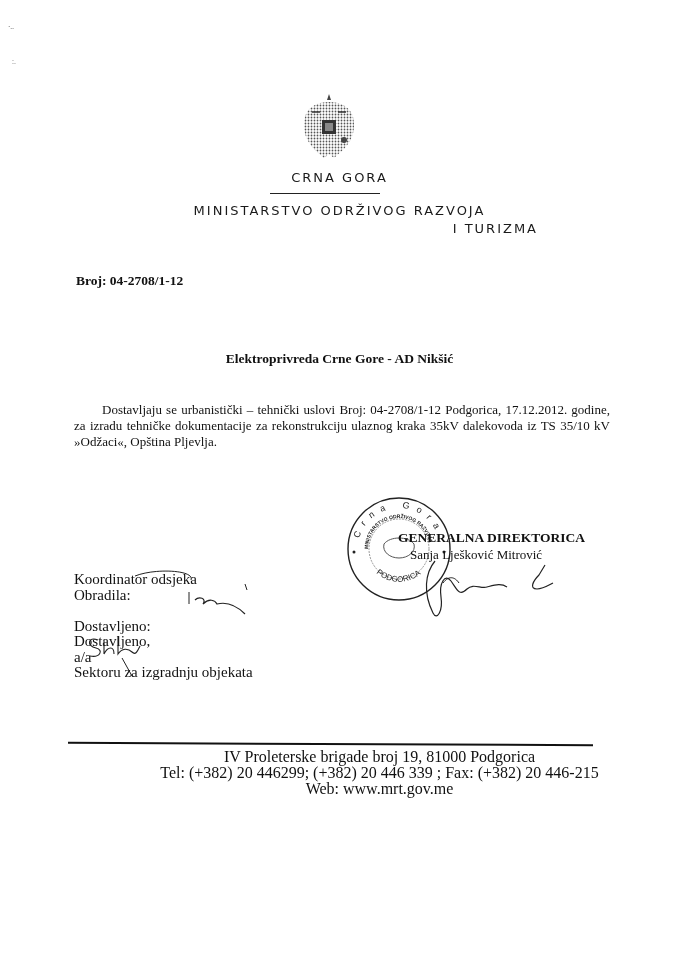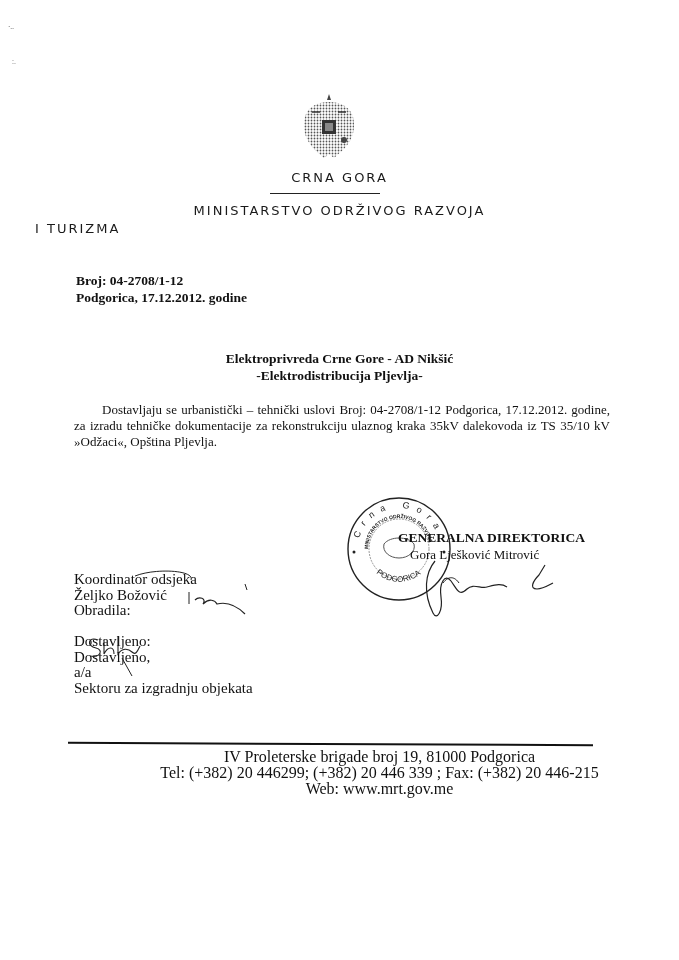--- a/index.html
+++ b/index.html
@@ -6,21 +6,21 @@
   body { width: 679px; height: 960px; position: relative; overflow: hidden; color: #111; }
   .abs { position: absolute; }
   .sans { font-family: Liberation Serif, serif; }
   .head { font-family: "DejaVu Sans", sans-serif; letter-spacing: 2px; color: #1a1a1a; }
   .specks { font-size: 7px; color: #555; font-family: "Liberation Sans", sans-serif; }
   #crest { left: 298px; top: 92px; width: 62px; height: 70px; }
   #country { left: 0; width: 679px; top: 170px; text-align: center; font-size: 13px; padding-left: 0; }
   #country span { position: relative; left: 0px; }
   #head-rule { left: 270px; top: 193px; width: 110px; height: 1px; background: #222; }
   #ministry1 { left: 0; width: 679px; top: 203px; text-align: center; font-size: 13px; }
-  #ministry2 { left: 0; width: 538px; top: 221px; text-align: left; font-size: 13px; margin-left: 35px; }
+  #ministry2 { left: 0; width: 538px; top: 221px; text-align: right; font-size: 13px; }
   #ref { left: 76px; top: 272px; font-size: 13.5px; font-weight: bold; line-height: 17px; }
   #recipient { left: 0; width: 679px; top: 350px; text-align: center; font-size: 13.5px; font-weight: bold; line-height: 17px; }
   #body { left: 74px; top: 402px; width: 536px; font-size: 13px; line-height: 16px; text-align: justify; }
   #body p { margin: 0; text-indent: 28px; }
   #stamp { left: 346px; top: 496px; width: 106px; height: 106px; }
   #director { left: 398px; top: 530px; font-size: 13.5px; font-weight: bold; }
   #director-name { left: 410px; top: 547px; font-size: 13px; }
   #sig-director { left: 415px; top: 553px; width: 150px; height: 70px; }
   #left-block { left: 74px; top: 572px; font-size: 15px; line-height: 15.5px; }
   #left-block div { white-space: nowrap; }
@@ -51,26 +51,24 @@
   <circle cx="46" cy="48" r="3" fill="#444"></circle>
 </svg>
 
 <div id="country" class="abs head"><span>CRNA GORA</span></div>
 <div id="head-rule" class="abs"></div>
 <div id="ministry1" class="abs head">MINISTARSTVO ODRŽIVOG RAZVOJA</div>
 <div id="ministry2" class="abs head">I TURIZMA</div>
 
 <div id="ref" class="abs sans">
   <div>Broj: 04-2708/1-12</div>
-  <div>Podgorica, 17.12.2012. godine</div>
 </div>
 
 <div id="recipient" class="abs sans">
   <div>Elektroprivreda Crne Gore - AD Nikšić</div>
-  <div>-Elektrodistribucija Pljevlja-</div>
 </div>
 
 <div id="body" class="abs sans">
   <p>Dostavljaju se urbanistički – tehnički uslovi Broj: 04-2708/1-12 Podgorica, 17.12.2012. godine, za izradu tehničke dokumentacije za rekonstrukciju ulaznog kraka 35kV dalekovoda iz TS 35/10 kV »Odžaci«, Opština Pljevlja.</p>
 </div>
 
 <svg id="stamp" class="abs" viewBox="0 0 106 106">
   <defs>
     <path id="outerArc" d="M 12 53 A 41 41 0 0 1 94 53"></path>
     <path id="innerArc" d="M 22 53 A 31 31 0 0 1 84 53"></path>
@@ -86,31 +84,30 @@
   </text>
   <text font-family="Liberation Sans, sans-serif" font-size="8" fill="#222">
     <textPath href="#bottomArc" startOffset="22%">PODGORICA</textPath>
   </text>
   <circle cx="8" cy="56" r="1.5" fill="#222"></circle>
   <circle cx="98" cy="56" r="1.5" fill="#222"></circle>
   <path d="M38 48 C 44 40, 62 40, 68 48 C 70 56, 62 62, 53 62 C 44 62, 36 56, 38 48 Z" fill="none" stroke="#555" stroke-width="1"></path>
 </svg>
 
 <div id="director" class="abs sans">GENERALNA DIREKTORICA</div>
-<div id="director-name" class="abs sans">Gora Lješković Mitrović</div>
+<div id="director-name" class="abs sans">Sanja Lješković Mitrović</div>
 
 <svg id="sig-director" class="abs" viewBox="0 0 150 70">
   <path d="M20 8 C 10 20, 8 40, 18 60 C 22 68, 28 58, 26 44 C 24 30, 30 20, 36 28 C 42 36, 44 44, 52 36 C 58 30, 66 36, 72 34 C 80 32, 86 30, 92 34" fill="none" stroke="#222" stroke-width="1.2"></path>
   <path d="M28 30 C 34 22, 40 24, 44 30" fill="none" stroke="#222" stroke-width="1"></path>
   <path d="M130 12 L 124 22 C 118 28, 114 36, 122 36 C 128 36, 134 32, 138 30" fill="none" stroke="#222" stroke-width="1.2"></path>
 </svg>
 
 <div id="left-block" class="abs sans">
   <div>Koordinator odsjeka</div>
-  <div>Željko Božović</div>
   <div>Obradila:</div>
   <div class="spacer"></div>
   <div>Dostavljeno:</div>
   <div>Dostavljeno,</div>
   <div>a/a</div>
   <div>Sektoru za izgradnju objekata</div>
 </div>
 
 <svg id="sig-koord" class="abs" viewBox="0 0 160 55">
   <path d="M40 8 C 60 0, 100 2, 96 12" fill="none" stroke="#222" stroke-width="1"></path>

